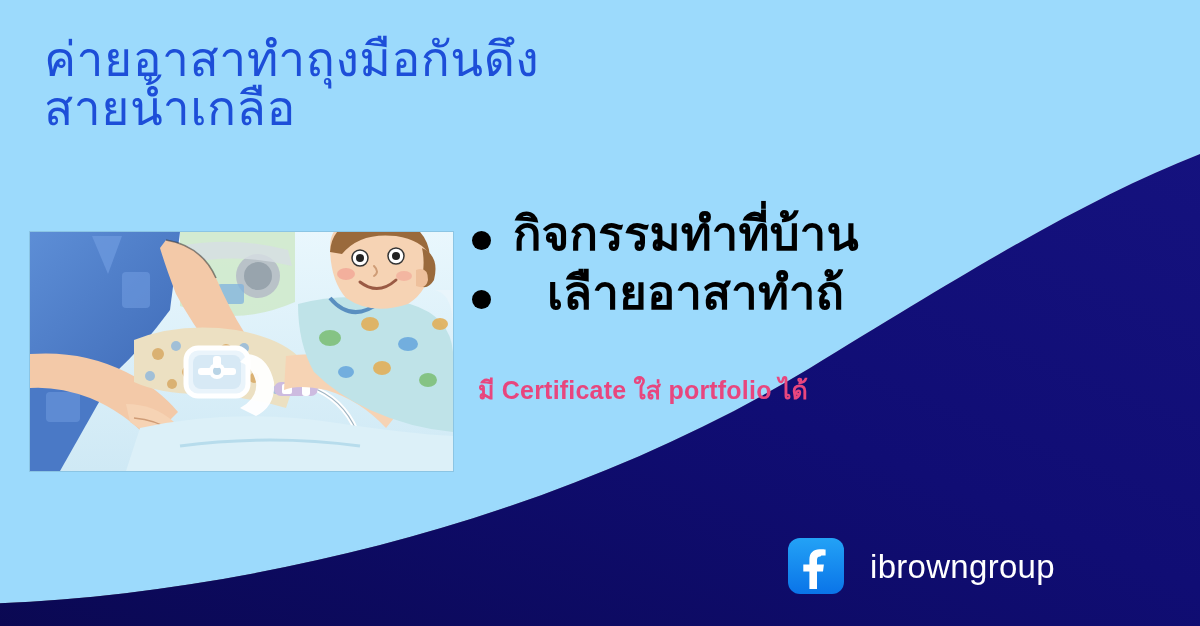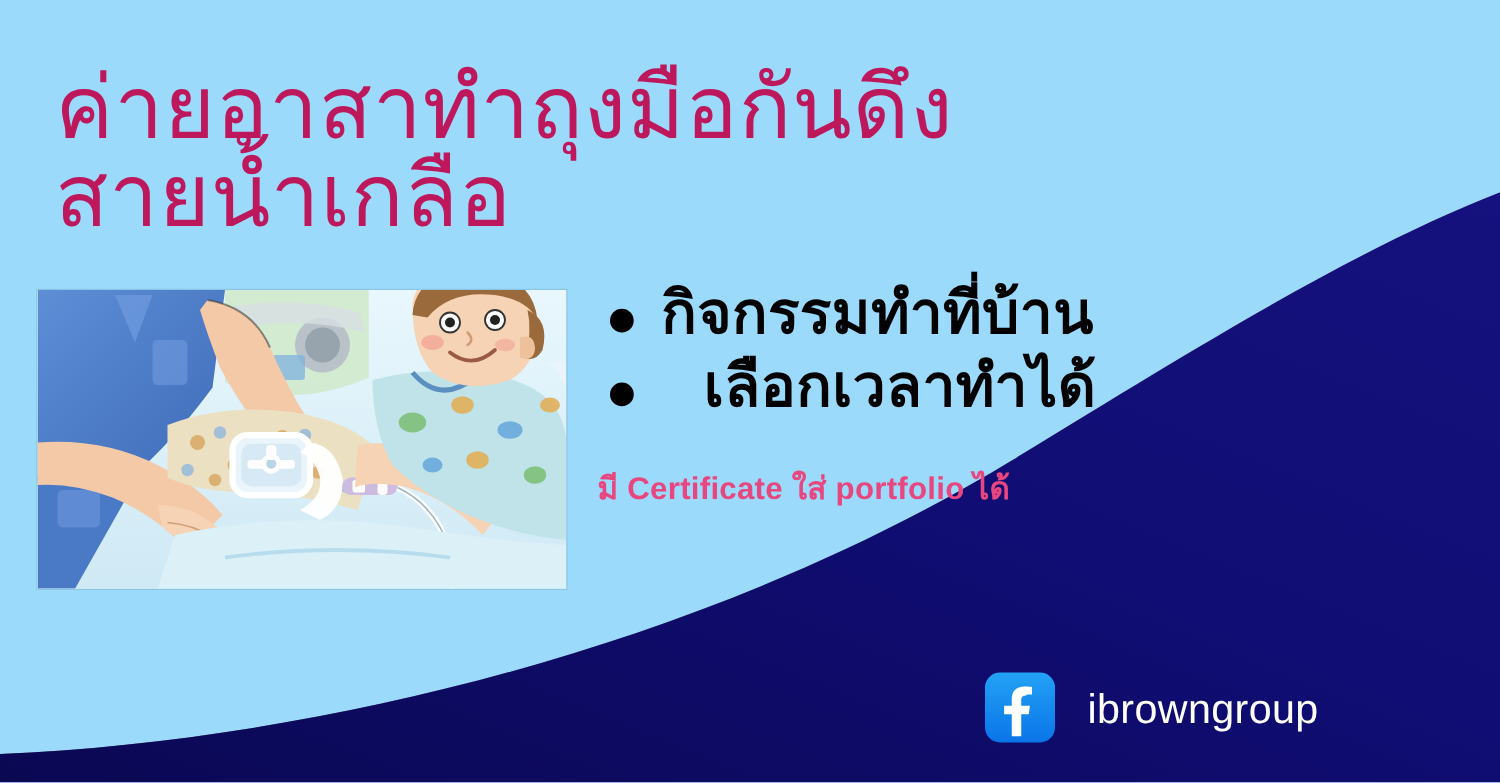--- a/index.html
+++ b/index.html
@@ -27,22 +27,22 @@
     height: 626px;
     display: block;
   }
 
   
   .headline {
     position: absolute;
     left: 44px;
     top: 4px;
     width: 950px;
-    color: #be185d;
-    font-size: 70px;
+    color: #1d4ed8;
+    font-size: 48px;
     line-height: 1.02;
     font-weight: 400;
     letter-spacing: 0.5px;
     white-space: pre-line;
     text-rendering: optimizeLegibility;
   }
 
   
   .illustration-frame {
     position: absolute;
@@ -55,21 +55,21 @@
     box-shadow: 0 0 0 1px rgba(120,170,200,0.45);
   }
   .illustration-frame svg { display: block; width: 100%; height: 100%; }
 
   
   .bullets {
     position: absolute;
     left: 472px;
     top: 205px;
     width: 560px;
-    margin: 16px;
+    margin: 0;
     padding: 0;
     list-style: none;
     text-align: right;
   }
   .bullet-row {
     display: flex;
     align-items: flex-start;
     margin-bottom: 2px;
   }
   .bullet-dot {
@@ -272,21 +272,21 @@
     </svg>
   </div>
 
   <ul class="bullets">
     <li class="bullet-row">
       <span class="bullet-dot"></span>
       <span class="bullet-text">กิจกรรมทำที่บ้าน</span>
     </li>
     <li class="bullet-row indent">
       <span class="bullet-dot"></span>
-      <span class="bullet-text">เลือกเวลาทำได้</span>
+      <span class="bullet-text">เลืายอาสาทำถ้</span>
     </li>
   </ul>
 
   <div class="cert-line">มี Certificate ใส่ portfolio ได้</div>
 
   <div class="fb-badge">
     <span class="fb-icon">
       <svg viewBox="0 0 56 56" aria-hidden="true">
         <path d="M33.4 17.6h4.2v-6.1c-.7-.1-3.2-.3-6.1-.3-6 0-10.1 3.6-10.1 10.3v5.1h-6.1v6.8h6.1V51h7.6V33.4h6l0.9-6.8h-6.9v-4.4c0-2 .6-3.6 3.4-3.6z" fill="#ffffff"></path>
       </svg>

